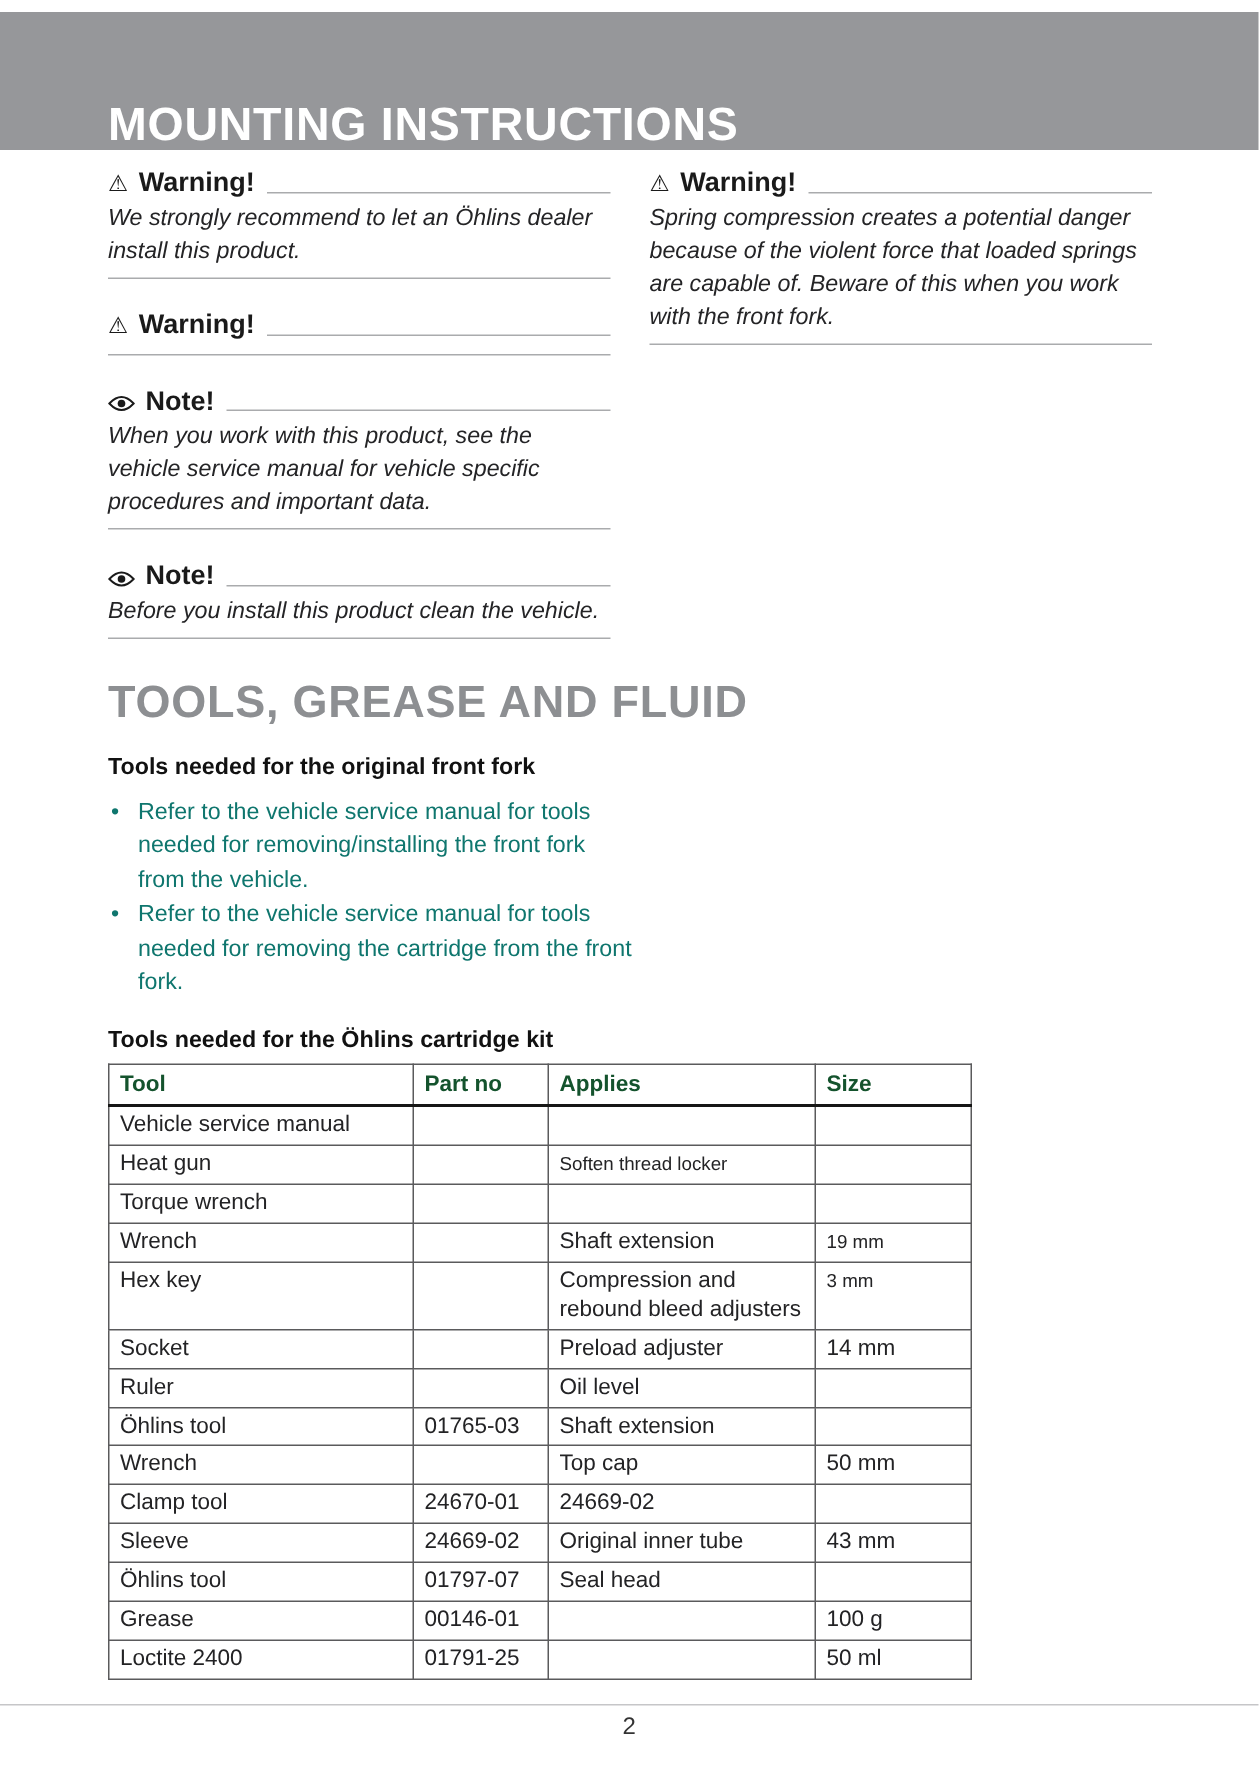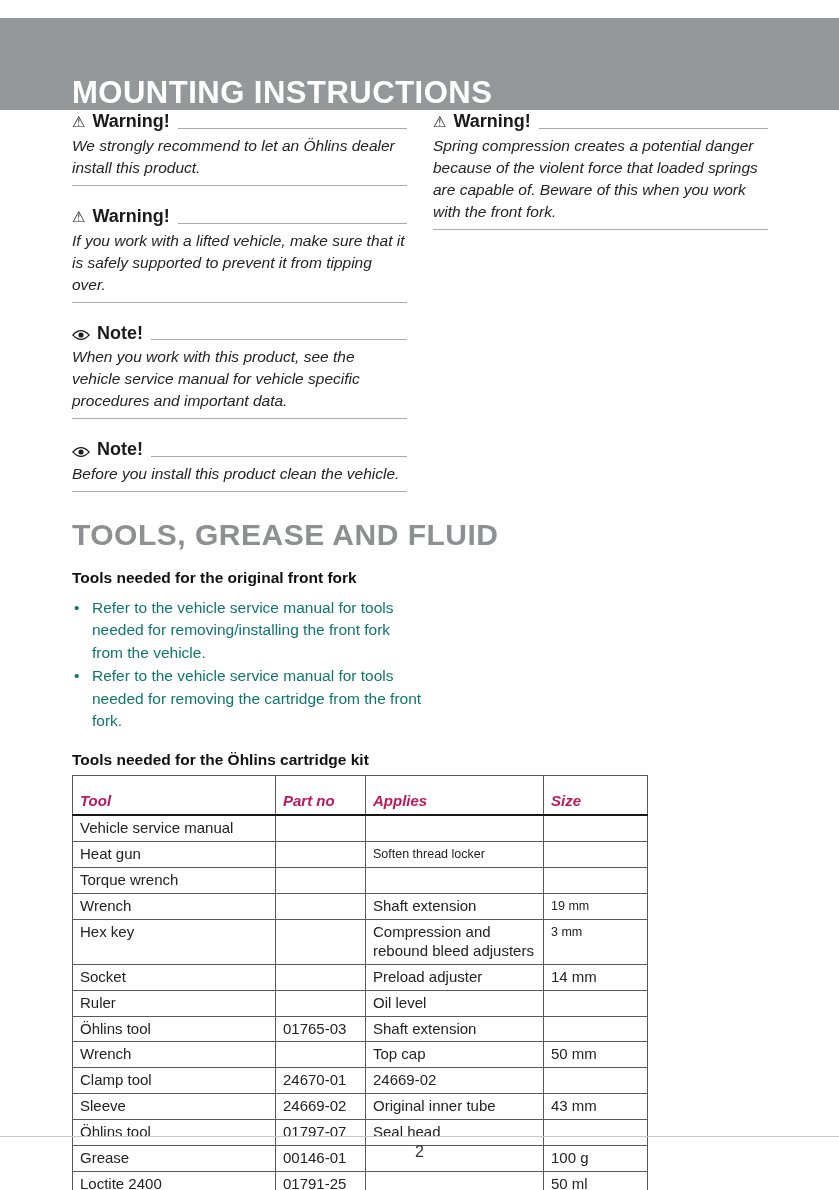--- a/index.html
+++ b/index.html
@@ -3,21 +3,21 @@
 <meta charset="utf-8">
 <style>
   * { margin:0; padding:0; box-sizing:border-box; }
   html,body { background:#fff; }
   body {
     width:839px; height:1190px; position:relative;
     font-family:"Liberation Sans","DejaVu Sans",sans-serif;
     color:#1d1d1f; overflow:hidden;
   }
   .header-band {
-    position:absolute; top:18px; left:0; width:839px; height:92px;
+    position:absolute; top:8px; left:0; width:839px; height:92px;
     background:#96979a; display:flex; align-items:flex-end;
     padding:0 17px 2px 72px;
   }
   .header-title {
     color:#fff; font-size:31px; font-weight:bold; letter-spacing:.5px;
     line-height:1;
   }
   .content { position:absolute; top:92px; left:0; width:839px; padding:20px 71px 0 72px; }
   .columns { display:flex; gap:26px; }
   .col { flex:1; min-width:0; }
@@ -46,22 +46,22 @@
   table.tools {
     border-collapse:collapse; width:575px; table-layout:fixed;
     border:1.5px solid #3f3f41;
   }
   table.tools th, table.tools td {
     border:1px solid #5a5a5c; font-size:15px; line-height:1.26;
     padding:3px 7px; text-align:left; vertical-align:top; color:#232325;
     overflow:hidden;
   }
   table.tools th {
-    font-weight:bold; color:#be185d; border-bottom:2.5px solid #161616;
-    padding-top:16px; padding-bottom:4px;font-style:italic;
+    font-weight:bold; color:#14532d; border-bottom:2.5px solid #161616;
+    padding-top:4px; padding-bottom:4px;
   }
   table.tools td { height:25px; }
   table.tools td.small { font-size:12.5px; padding-top:5px; }
 
   .footer-rule { position:absolute; left:0; top:1136px; width:839px; border-top:1px solid #c6c6c8; }
   .page-number {
     position:absolute; top:1143px; left:0; width:839px; text-align:center;
     font-size:16px; color:#333;
   }
 </style>
@@ -82,21 +82,20 @@
             <span class="sec-rule"></span>
           </div>
           <div class="sec-body">We strongly recommend to let an Öhlins dealer install this product.</div>
         </div>
         <div class="section">
           <div class="sec-head">
             <span class="sec-icon">⚠</span>
             <span class="sec-label">Warning!</span>
             <span class="sec-rule"></span>
           </div>
-          <div class="sec-body">If you work with a lifted vehicle, make sure that it is safely supported to prevent it from tipping over.</div>
         </div>
         <div class="section">
           <div class="sec-head">
             <span class="sec-icon">
               <svg width="18" height="12" viewBox="0 0 24 16">
                 <path d="M12 2.2 C6.2 2.2 2.6 6.6 1.2 8 C2.6 9.4 6.2 13.8 12 13.8 C17.8 13.8 21.4 9.4 22.8 8 C21.4 6.6 17.8 2.2 12 2.2 Z" fill="none" stroke="#1a1a1a" stroke-width="1.7"></path>
                 <circle cx="12" cy="8" r="3.4" fill="#1a1a1a"></circle>
               </svg>
             </span>
             <span class="sec-label">Note!</span>

